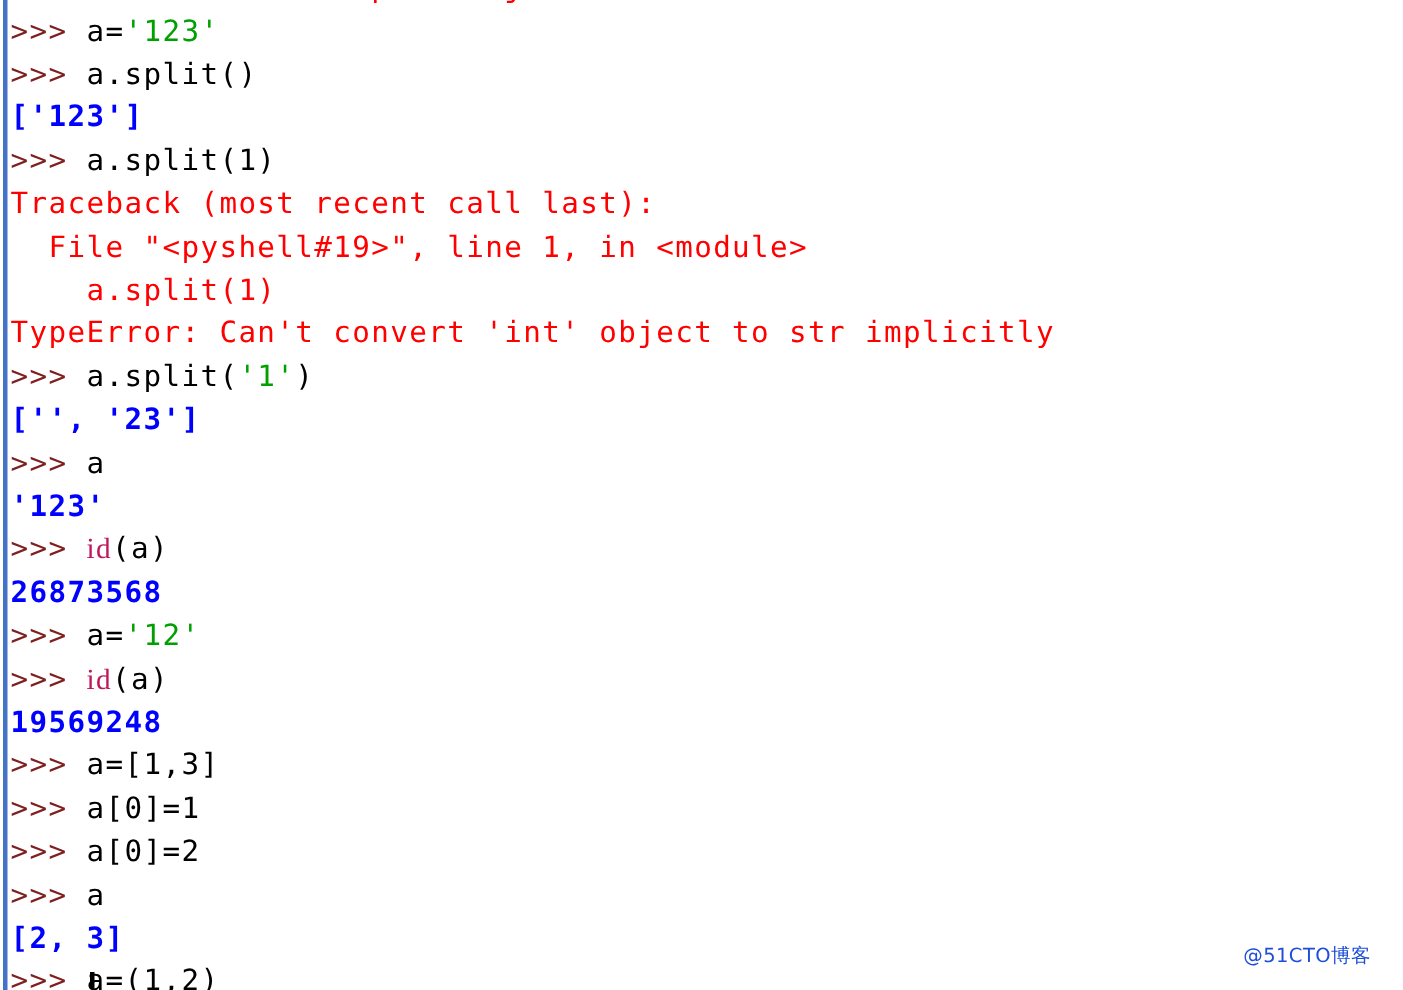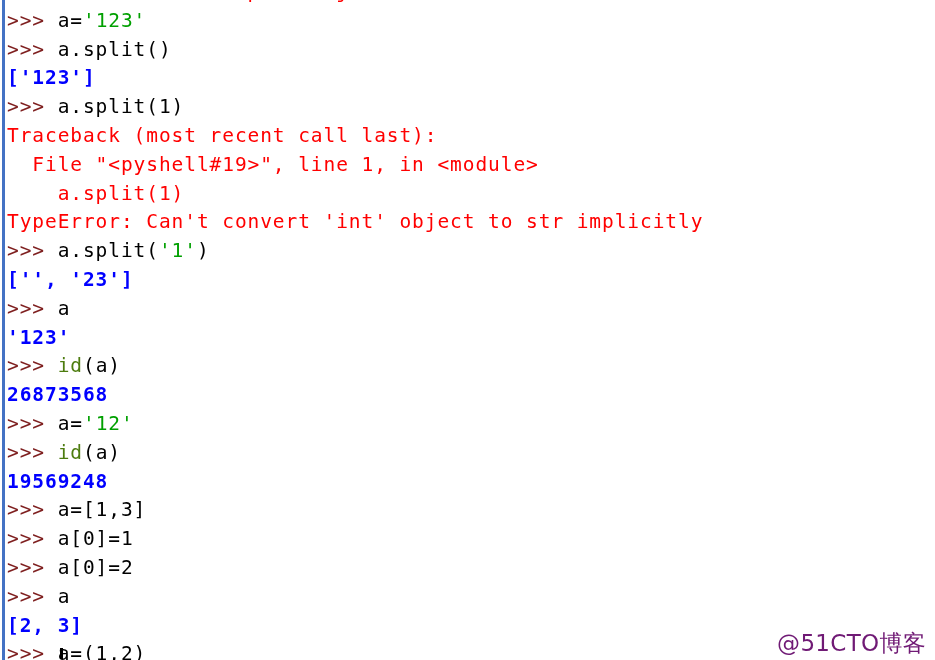--- a/index.html
+++ b/index.html
@@ -48,39 +48,39 @@
   .line {
     height: 28.8px;
     white-space: pre;
   }
   
   #shell-text { top: -22px; }
 
   .c-prompt  { color: #7f2020; }
   .c-code    { color: #000000; }
   .c-string  { color: #00a000; }
-  .c-builtin { color: #4d7c0f; }
+  .c-builtin { color: #be185d; font-family: Liberation Serif, serif; }
   .c-output  { color: #0000ff; font-weight: bold; }
   .c-error   { color: #ff0000; margin-top: 12px; }
 
   #cursor {
     position: absolute;
     left: 60px;
     top: 648px;
     width: 3px;
     height: 11px;
     background: #000000;
   }
   #watermark {
     position: absolute;
-    right: 9px;
+    right: 21px;
     top: 628px;
     font-family: "DejaVu Sans", "Liberation Sans", sans-serif;
-    font-size: 23px;
-    color: #701a75;
+    font-size: 13px;
+    color: #1d4ed8;
     letter-spacing: 0.3px;
     white-space: pre;
     user-select: none;
   }
 </style>
 </head>
 <body>
 
 <div id="shell-window">
 

